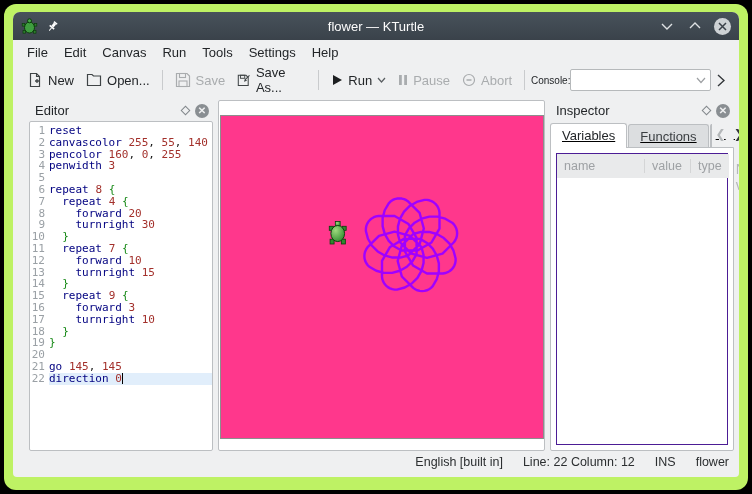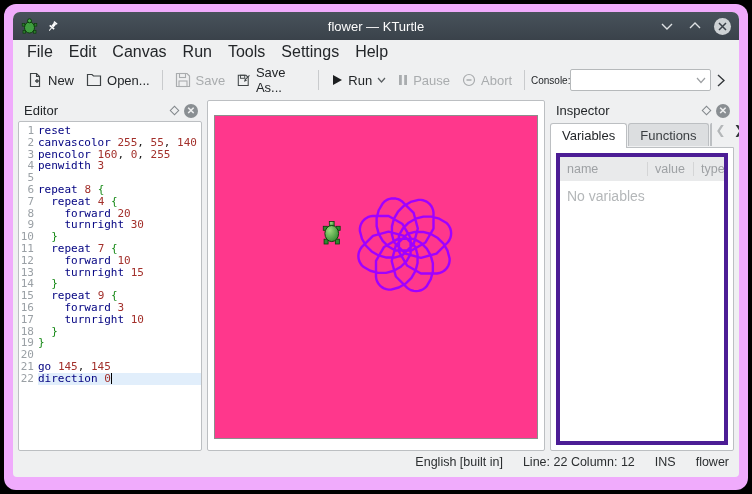--- a/index.html
+++ b/index.html
@@ -1,55 +1,55 @@
 <!DOCTYPE html>
 <html><head>
 <meta charset="utf-8">
 <style>
   * { margin:0; padding:0; box-sizing:border-box; }
   html,body { width:752px; height:494px; background:#000; overflow:hidden;
               font-family:"Liberation Sans", sans-serif; }
   .frame { position:absolute; left:4px; top:4px; width:744px; height:486px;
-           background:#f0abfc; border-radius:12px; }
+           background:#bef264; border-radius:12px; }
   .win { position:absolute; left:9px; top:8px; right:9px; bottom:13px;
          border-radius:7px 7px 4px 4px; overflow:hidden; background:#eff0f1;
          display:flex; flex-direction:column; }
 
   
   .titlebar { height:28px; flex:0 0 28px; background:linear-gradient(#48525b,#3a424a);
               display:flex; align-items:center; padding:0 8px; position:relative;
               color:#fcfcfc; }
   .title-center { position:absolute; left:0; right:0; text-align:center;
                   font-size:13px; color:#fcfcfc; pointer-events:none; }
   .tb-left { display:flex; align-items:center; gap:8px; z-index:1; }
   .tb-right { margin-left:auto; display:flex; align-items:center; gap:10px; z-index:1; }
   .tb-btn { width:18px; height:18px; display:flex; align-items:center; justify-content:center; cursor:default; }
   .close-circle { width:17px; height:17px; border-radius:50%; background:#ced2d5;
                   display:flex; align-items:center; justify-content:center; }
 
   
   .menubar { height:24px; flex:0 0 24px; display:flex; align-items:center;
              padding:0 6px; background:#eff0f1; }
-  .menu-item { font-size:16px; color:#232629; padding:3px 8px; border-radius:2px; }
+  .menu-item { font-size:13px; color:#232629; padding:3px 8px; border-radius:2px; }
 
   
   .toolbar { height:32px; flex:0 0 32px; display:flex; align-items:center;
              padding:0 8px; background:#eff0f1; }
   .tool-btn { display:flex; align-items:center; gap:5px; font-size:13px;
               color:#232629; padding:4px 6px; border-radius:2px; }
   .tool-btn.disabled { color:#a9acae; }
   .tool-sep { width:1px; height:20px; background:#c9cbcd; margin:0 6px; }
   .combo { width:160px; height:22px; background:#fff; border:1px solid #b6b9bb;
            border-radius:2px; display:flex; align-items:center; font-size:13px;
            color:#232629; padding:0 4px; }
   .combo .chev { margin-left:auto; }
   .overflow-btn { margin-left:auto; padding:2px 6px; }
 
   
-  .main { flex:1; display:flex; gap:5px; padding:4px 5px 4px 5px; min-height:0; }
+  .main { flex:1; display:flex; gap:5px; padding:4px 5px 4px 16px; min-height:0; }
   .panel { width:184px; flex:0 0 184px; display:flex; flex-direction:column; min-height:0; }
   .panel-header { height:21px; flex:0 0 21px; display:flex; align-items:center;
                   padding:0 4px 0 6px; font-size:13px; color:#232629; }
   .panel-header .sp { margin-left:auto; display:flex; align-items:center; gap:6px; }
   .diamond { width:7px; height:7px; border:1px solid #82878b; transform:rotate(45deg); }
   .pclose { width:14px; height:14px; border-radius:50%; background:#898e92; color:#eff0f1;
             font-size:10px; line-height:14px; text-align:center; font-weight:bold; }
   .panel-body { flex:1; background:#fff; border:1px solid #bcbfc2; border-radius:2px;
                 overflow:hidden; min-height:0; }
 
@@ -64,33 +64,33 @@
   .caret { display:inline-block; width:1px; height:11px; background:#000; vertical-align:-2px; }
 
   
   .canvas-region { flex:1; background:#fff; border:1px solid #bcbfc2; border-radius:2px;
                    min-width:0; display:flex; justify-content:center; align-items:flex-start;
                    padding-top:14px; }
   .kcanvas { width:324px; height:324px; border:1px solid #8d8d8d; }
   .kcanvas svg { display:block; width:322px; height:322px; }
 
   
-  .tabs { height:25px; flex:0 0 25px; display:flex; align-items:flex-start; margin-top:2px; }
+  .tabs { height:25px; flex:0 0 25px; display:flex; align-items:center; margin-top:2px;text-decoration:underline; }
   .tab { font-size:13px; padding:4px 11px 4px 11px; border:1px solid #bcbfc2;
          border-bottom:none; border-radius:3px 3px 0 0; margin-right:1px; }
   .tab.active { background:#fff; color:#232629; height:25px; position:relative; z-index:2; }
   .tab.inactive { background:#dcdee0; color:#3a3e41; height:23px; }
   .tab-sliver { width:9px; height:23px; background:#dcdee0; border:1px solid #bcbfc2;
                 border-bottom:none; border-radius:3px 0 0 0; }
   .tab-arrows { margin-left:auto; display:flex; gap:8px; padding:0 4px 4px 4px;
                 font-size:12px; }
   .arrow-left { color:#b4b7b9; } .arrow-right { color:#33373a; }
   .insp-body { flex:1; background:#fff; border:1px solid #bcbfc2; margin-top:-1px;
                border-radius:0 0 2px 2px; padding:5px; min-height:0; }
-  .var-table { border:4px solid #4c1d95; height:100%; display:flex; flex-direction:column; }
+  .var-table { border:1px solid #4c1d95; height:100%; display:flex; }
   .var-head { display:flex; background:#e9eaeb; height:24px; align-items:center;
               font-size:12.5px; color:#9ea1a4; }
   .var-head > div { padding:0 7px; }
   .vh-name { flex:0 0 88px; border-right:1px solid #d4d5d6; }
   .vh-value { flex:0 0 46px; border-right:1px solid #d4d5d6; }
   .vh-type { flex:1; }
   .var-empty { font-size:14px; color:#b4b7b9; padding:7px; }
 
   
   .statusbar { height:22px; flex:0 0 22px; display:flex; align-items:flex-start;

